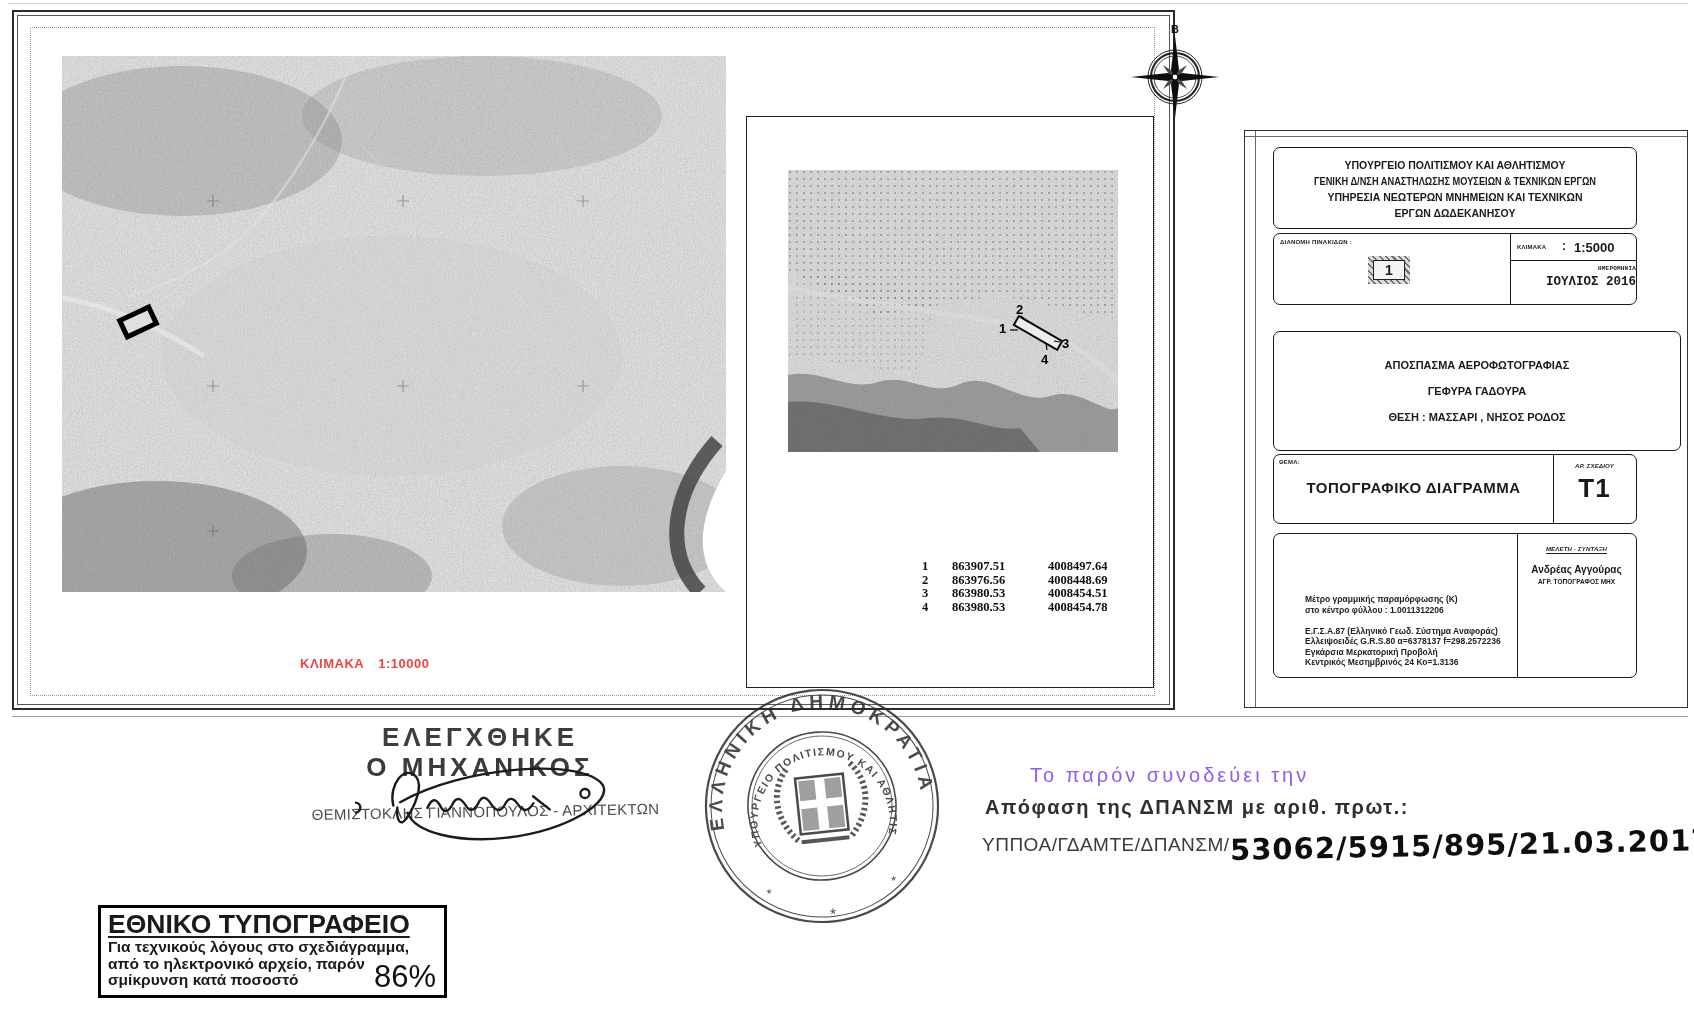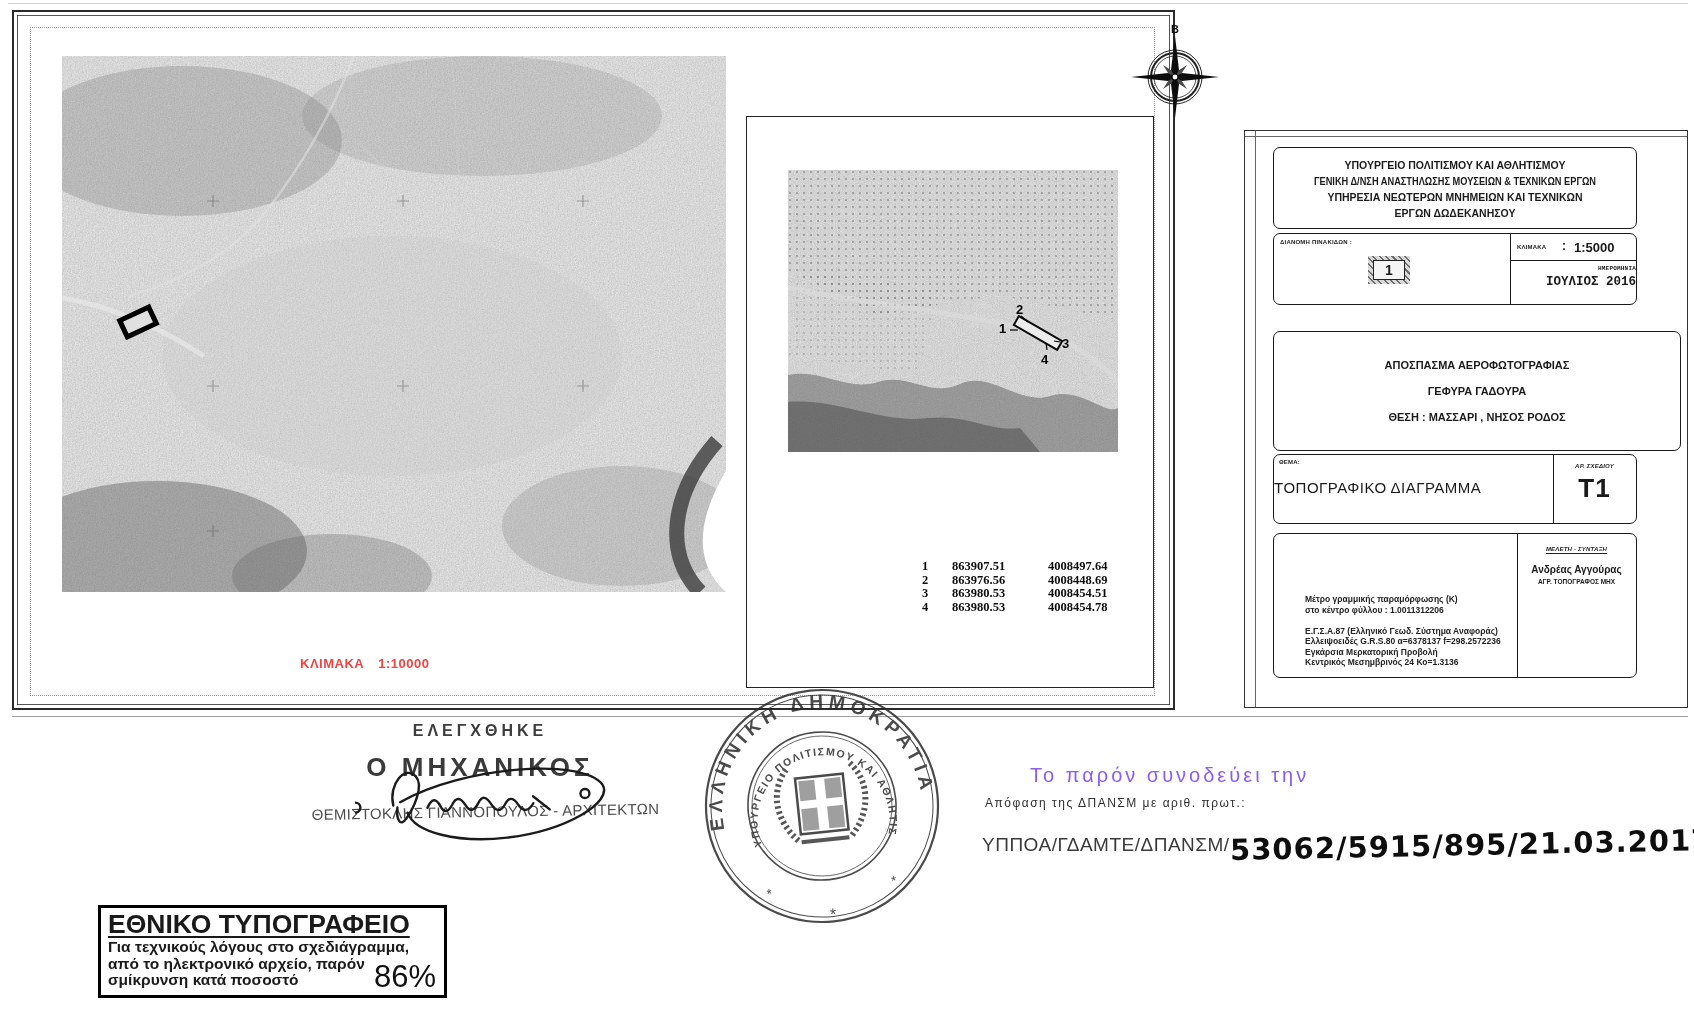--- a/index.html
+++ b/index.html
@@ -56,47 +56,47 @@
   .tb-date-row{position:absolute;left:0;right:0;top:26px;bottom:0;text-align:right;font-family:Liberation Mono, monospace;}
   .tb-date-row .tiny-label{display:block;margin-top:5px;}
   .date-val{font-size:12.5px;font-weight:bold;margin-top:3px;}
 
   .tb-subject{left:28px;top:182px;width:408px;height:120px;text-align:center;padding-top:20px;margin-top:18px;}
   .tb-subject div{font-size:11px;font-weight:bold;line-height:26px;}
 
   .tb-theme{left:28px;top:323px;width:364px;height:70px;}
   .tb-theme-left{position:absolute;left:0;top:0;bottom:0;width:279px;border-right:1.5px solid #1a1a1a;}
   .tb-theme-label{position:absolute;left:5px;top:4px;}
-  .tb-theme-value{position:absolute;left:0;right:0;top:24px;text-align:left;font-size:15px;font-weight:normal;letter-spacing:.5px;}
+  .tb-theme-value{position:absolute;left:0;right:0;top:24px;text-align:center;font-size:15px;font-weight:bold;letter-spacing:.5px;}
   .tb-theme-right{position:absolute;left:279px;top:0;right:0;bottom:0;text-align:center;}
   .tb-drawno-label{display:block;margin-top:8px;}
   .tb-drawno-value{font-size:26px;font-weight:bold;margin-top:4px;letter-spacing:1px;}
 
   .tb-author{left:28px;top:402px;width:364px;height:145px;}
   .tb-author-left{position:absolute;left:0;top:0;bottom:0;width:243px;border-right:1.5px solid #1a1a1a;}
   .proj-block{position:absolute;left:31px;top:60px;font-size:8.5px;font-weight:bold;line-height:10.5px;color:#222;}
   .proj-line{min-height:10.5px;white-space:nowrap;}
   .tb-author-right{position:absolute;left:243px;top:0;right:0;bottom:0;text-align:center;}
   .author-label{display:inline-block;margin-top:12px;border-bottom:1px solid #222;padding-bottom:1px;}
   .author-name{font-size:10px;font-weight:bold;margin-top:9px;}
   .author-title{font-size:6.5px;font-weight:bold;margin-top:3px;}
 
   
-  .eng-line1{left:340px;top:722px;width:280px;text-align:center;font-size:16px;font-weight:600;
+  .eng-line1{left:340px;top:722px;width:280px;text-align:center;font-size:26px;font-weight:600;
              letter-spacing:4px;color:#3d3d3d;}
   .eng-line2{left:340px;top:752px;width:280px;text-align:center;font-size:26px;font-weight:600;
              letter-spacing:4px;color:#3a3a3a;}
   .eng-line3{left:283px;top:803px;width:405px;text-align:center;font-size:15px;color:#4d4d4d;
              transform:rotate(-1deg);letter-spacing:.3px;}
   .signature-svg{left:355px;top:742px;}
 
   .round-stamp{left:698px;top:680px;opacity:.85;}
 
   .approval-line1{left:1030px;top:764px;font-size:20px;letter-spacing:3px;color:#8b5cf6;white-space:nowrap;}
-  .approval-line2{left:985px;top:796px;font-size:12px;letter-spacing:1.5px;color:#2f2f2f;white-space:nowrap;}
+  .approval-line2{left:985px;top:796px;font-size:20px;letter-spacing:1.5px;color:#2f2f2f;white-space:nowrap;font-weight:bold;}
   .approval-line3{left:982px;top:828px;white-space:nowrap;}
   .approval-printed{font-size:19px;letter-spacing:.5px;color:#3a3a3a;vertical-align:baseline;}
   .approval-handwritten{display:inline-block;font-family:"DejaVu Sans",sans-serif;font-size:29px;font-weight:800;
              color:#0e0e0e;letter-spacing:1px;transform:rotate(-1.2deg);vertical-align:-4px;}
 
   .print-box{left:98px;top:905px;width:349px;height:93px;border:3px solid #000;box-sizing:border-box;
              padding:2px 7px;background:#fff;}
   .print-box-title{font-size:26.5px;font-weight:bold;line-height:29px;text-decoration:underline;
                    text-underline-offset:3px;white-space:nowrap;}
   .print-box-line{font-size:15.5px;font-weight:bold;line-height:16.5px;white-space:nowrap;}

